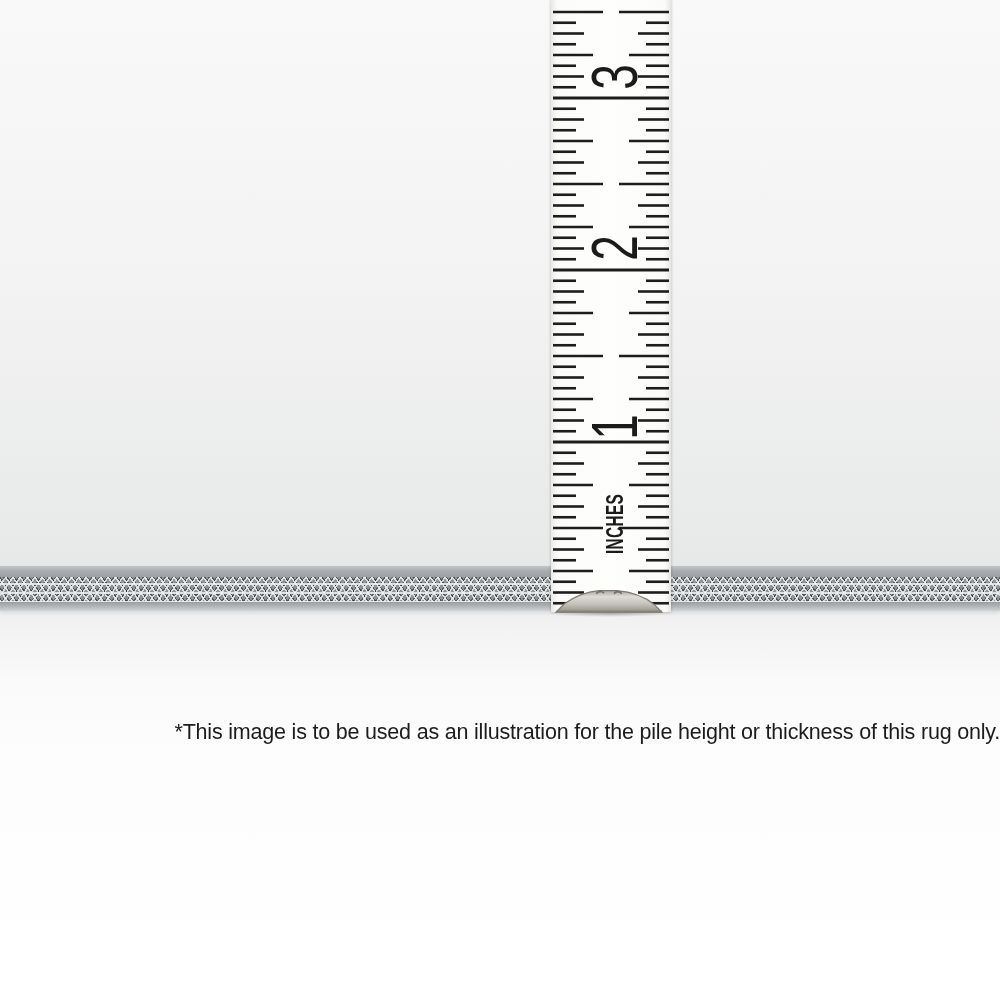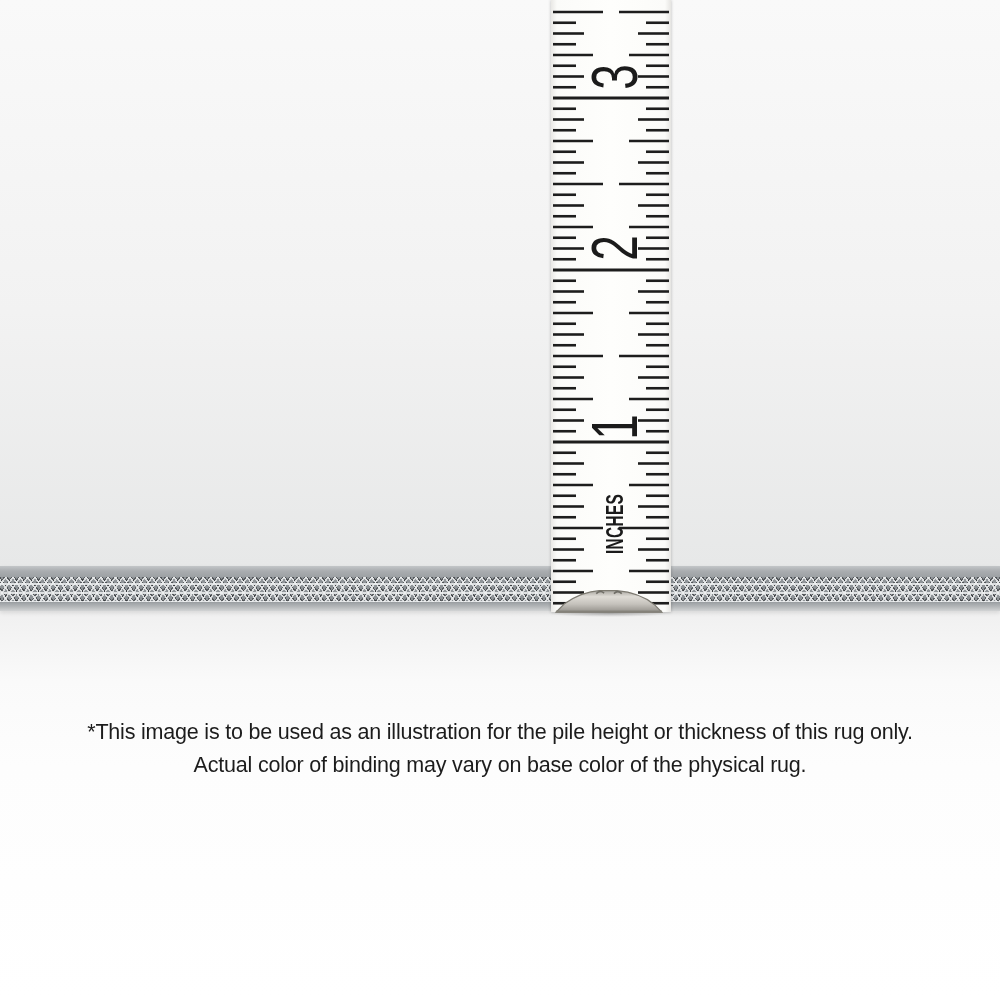--- a/index.html
+++ b/index.html
@@ -62,21 +62,21 @@
     transform:rotate(-90deg) scaleX(0.67);
   }
   .metal-tab{position:absolute;left:555px;top:587px;width:108px;height:27px;}
   .tab-shadow{
     position:absolute;left:548px;top:610px;width:122px;height:7px;
     background:radial-gradient(ellipse at center, rgba(0,0,0,0.22) 0%, rgba(0,0,0,0) 70%);
   }
   
   .caption{
     position:absolute;left:0;top:716px;width:1000px;
-    text-align:center;color:#1c1c1c;
+    text-align:right;color:#1c1c1c;
     font-size:21.5px;line-height:32.5px;letter-spacing:-0.2px;font-weight:400;
   }
 </style>
 </head>
 <body>
 
 <div class="scene">
 
   <div class="bg-upper"></div>
   <div class="bg-lower"></div>
@@ -215,16 +215,15 @@
         <stop offset="1" stop-color="#93908a"></stop>
       </linearGradient>
     </defs>
     <path d="M1,25.5 L10,16.5 Q28,4.5 45,3.5 L63,3.5 Q86,5.5 101,17.5 L109,25.5 Z" fill="url(#mg)" stroke="#7b786f" stroke-width="1.2"></path>
     <path d="M42,6.5 q4,-4 8,-0.5 m10,0.5 q4,-4 8,0" fill="none" stroke="#6f6d66" stroke-width="1.6"></path>
     <rect x="1" y="23.8" width="108" height="1.8" fill="#85827a"></rect>
   </svg>
 
   <div class="caption">
     <div>*This image is to be used as an illustration for the pile height or thickness of this rug only.</div>
-    <div>Actual color of binding may vary on base color of the physical rug.</div>
   </div>
 
 </div>
 
 </body></html>

